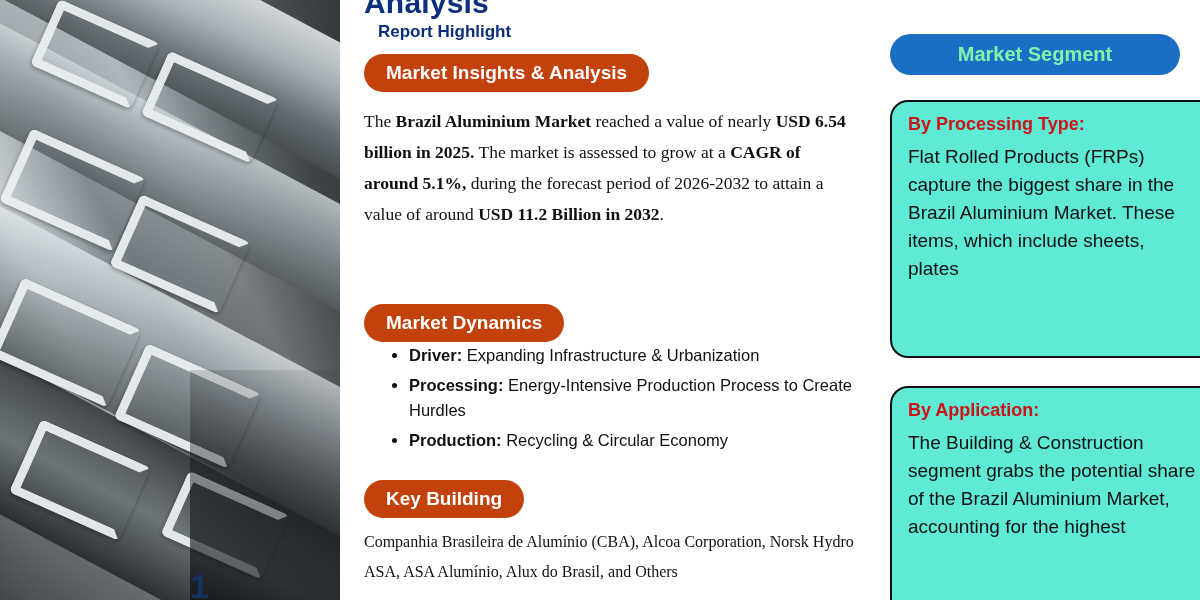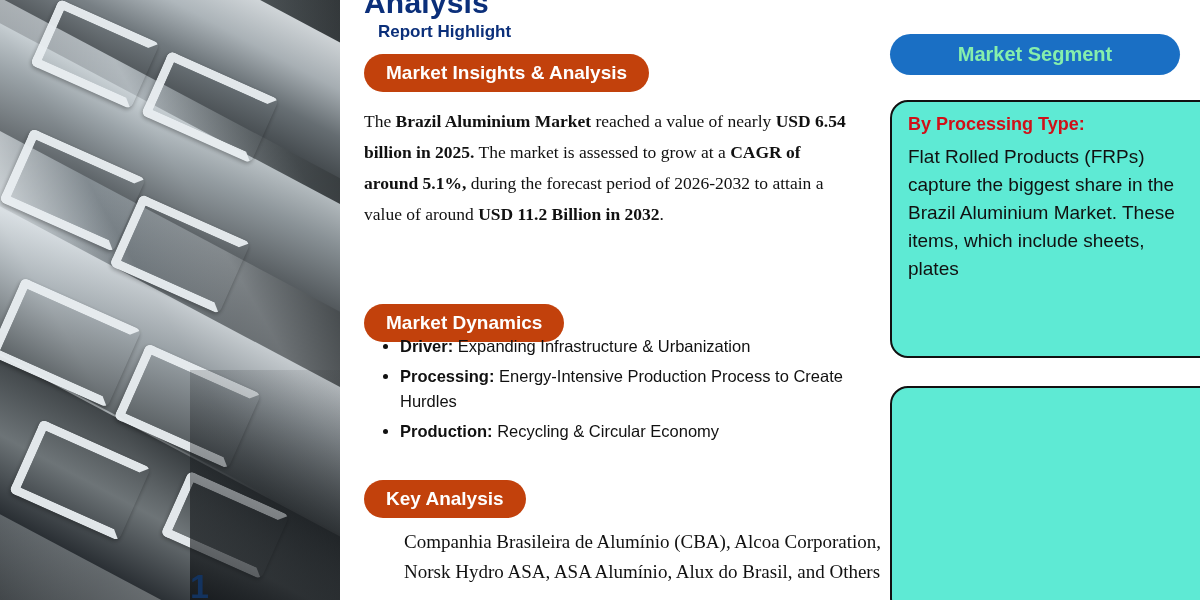--- a/index.html
+++ b/index.html
@@ -131,33 +131,32 @@
     color: #111111;
     font-family: Liberation Serif, serif;
   }
   #insights-text { top: 106px; }
   .body-text b { font-weight: bold; }
 
   .bullets {
     position: absolute;
     left: 14px; top: 330px;
     width: 480px;
-    margin: 4px; padding: 0 0 0 18px;
+    margin: 13px; padding: 0 0 0 18px;
     font-size: 16.5px;
     line-height: 25px;
     color: #111111;
   }
   .bullets li { margin: 0 0 5px 0; }
   .bullets li b { font-weight: bold; }
 
   #players-text {
     top: 527px;
-    font-size: 19px;
+    font-size: 16px;
     line-height: 30px;
-    margin-left: 40px;
   }
 
   
   .right {
     position: absolute;
     left: 890px; top: 0;
     width: 300px; height: 600px;
   }
   .seg-header {
     position: absolute;
@@ -235,31 +234,33 @@
       <span class="pill">Market Dynamics</span>
     </div>
 
     <ul class="bullets">
       <li><b>Driver:</b><span> Expanding Infrastructure &amp; Urbanization</span></li>
       <li><b>Processing:</b><span> Energy-Intensive Production Process to Create Hurdles</span></li>
       <li><b>Production:</b><span> Recycling &amp; Circular Economy</span></li>
     </ul>
 
     <div class="pill-wrap" id="pill-players">
-      <span class="pill">Key Analysis</span>
+      <span class="pill">Key Building</span>
     </div>
 
     <div class="body-text" id="players-text">Companhia Brasileira de Alumínio (CBA), Alcoa Corporation, Norsk Hydro ASA, ASA Alumínio, Alux do Brasil, and Others</div>
   </div>
 
   <div class="right">
     <div class="seg-header">Market Segment</div>
 
     <div class="card" id="card-processing">
       <div class="card-title">By Processing Type:</div>
       <div class="card-body">Flat Rolled Products (FRPs) capture the biggest share in the Brazil Aluminium Market. These items, which include sheets, plates</div>
     </div>
 
     <div class="card" id="card-application">
+      <div class="card-title">By Application:</div>
+      <div class="card-body">The Building &amp; Construction segment grabs the potential share of the Brazil Aluminium Market, accounting for the highest</div>
     </div>
   </div>
 
 </div>
 
 </body></html>

